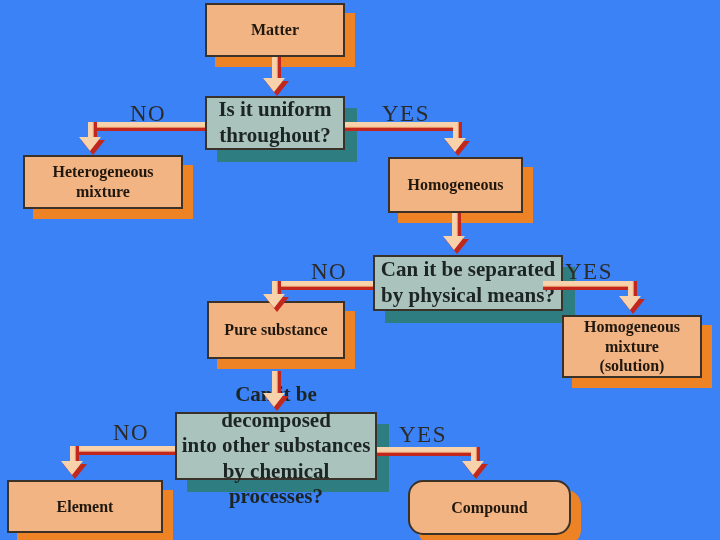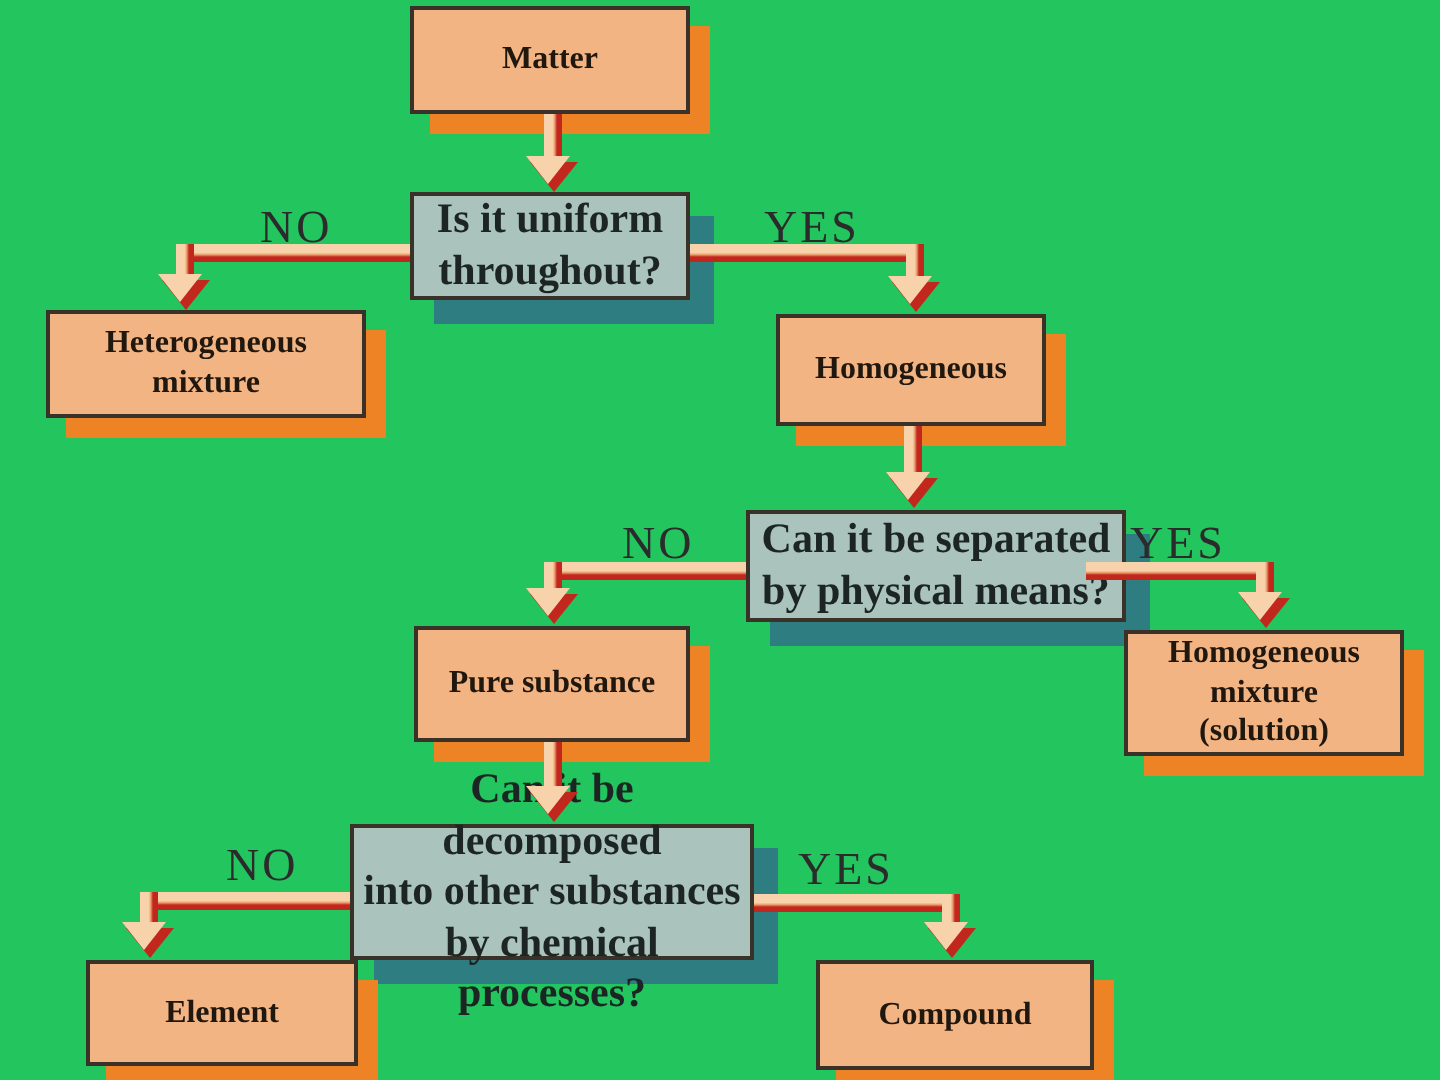--- a/index.html
+++ b/index.html
@@ -1,19 +1,19 @@
 <!DOCTYPE html>
 <html><head>
 <meta charset="utf-8">
 <style>
   html,body{margin:0;padding:0;}
   #stage{
     position:relative;
     width:720px;height:540px;
-    background:#22c55e;
+    background:#3b82f6;
     overflow:hidden;
     font-family:"Liberation Serif","DejaVu Serif",serif;
   }
   .node{
     position:absolute;
     display:flex;align-items:center;justify-content:center;
     text-align:center;
     border:2px solid #3a3228;
     font-weight:bold;
     white-space:pre-line;
@@ -70,33 +70,33 @@
 throughout?</div>
 
   <div class="node terminal" style="left:23px;top:155px;width:160px;height:54px;">Heterogeneous
 mixture</div>
 
   <div class="node terminal" style="left:388px;top:157px;width:135px;height:56px;">Homogeneous</div>
 
   <div class="node decision" style="left:373px;top:255px;width:190px;height:56px;">Can it be separated
 by physical means?</div>
 
-  <div class="node terminal" style="left:207px;top:313px;width:138px;height:58px;">Pure substance</div>
+  <div class="node terminal" style="left:207px;top:301px;width:138px;height:58px;">Pure substance</div>
 
   <div class="node terminal" style="left:562px;top:315px;width:140px;height:63px;">Homogeneous
 mixture
 (solution)</div>
 
   <div class="node decision" style="left:175px;top:412px;width:202px;height:68px;">Can it be decomposed
 into other substances
 by chemical processes?</div>
 
-  <div class="node terminal" style="left:7px;top:480px;width:136px;height:53px;margin-left:36px;">Element</div>
+  <div class="node terminal" style="left:7px;top:480px;width:156px;height:53px;">Element</div>
 
-  <div class="node terminal" style="left:408px;top:480px;width:139px;height:55px;">Compound</div>
+  <div class="node terminal" style="left:408px;top:480px;width:163px;height:55px;border-radius:15px;">Compound</div>
 
   <div class="edge-label" style="left:130px;top:101px;">NO</div>
   <div class="edge-label" style="left:382px;top:101px;">YES</div>
   <div class="edge-label" style="left:311px;top:259px;">NO</div>
   <div class="edge-label" style="left:565px;top:259px;">YES</div>
   <div class="edge-label" style="left:113px;top:420px;">NO</div>
   <div class="edge-label" style="left:399px;top:422px;">YES</div>
 
   <div>
     <div class="v-seg" style="left:272px;top:57px;height:23px;"></div>

